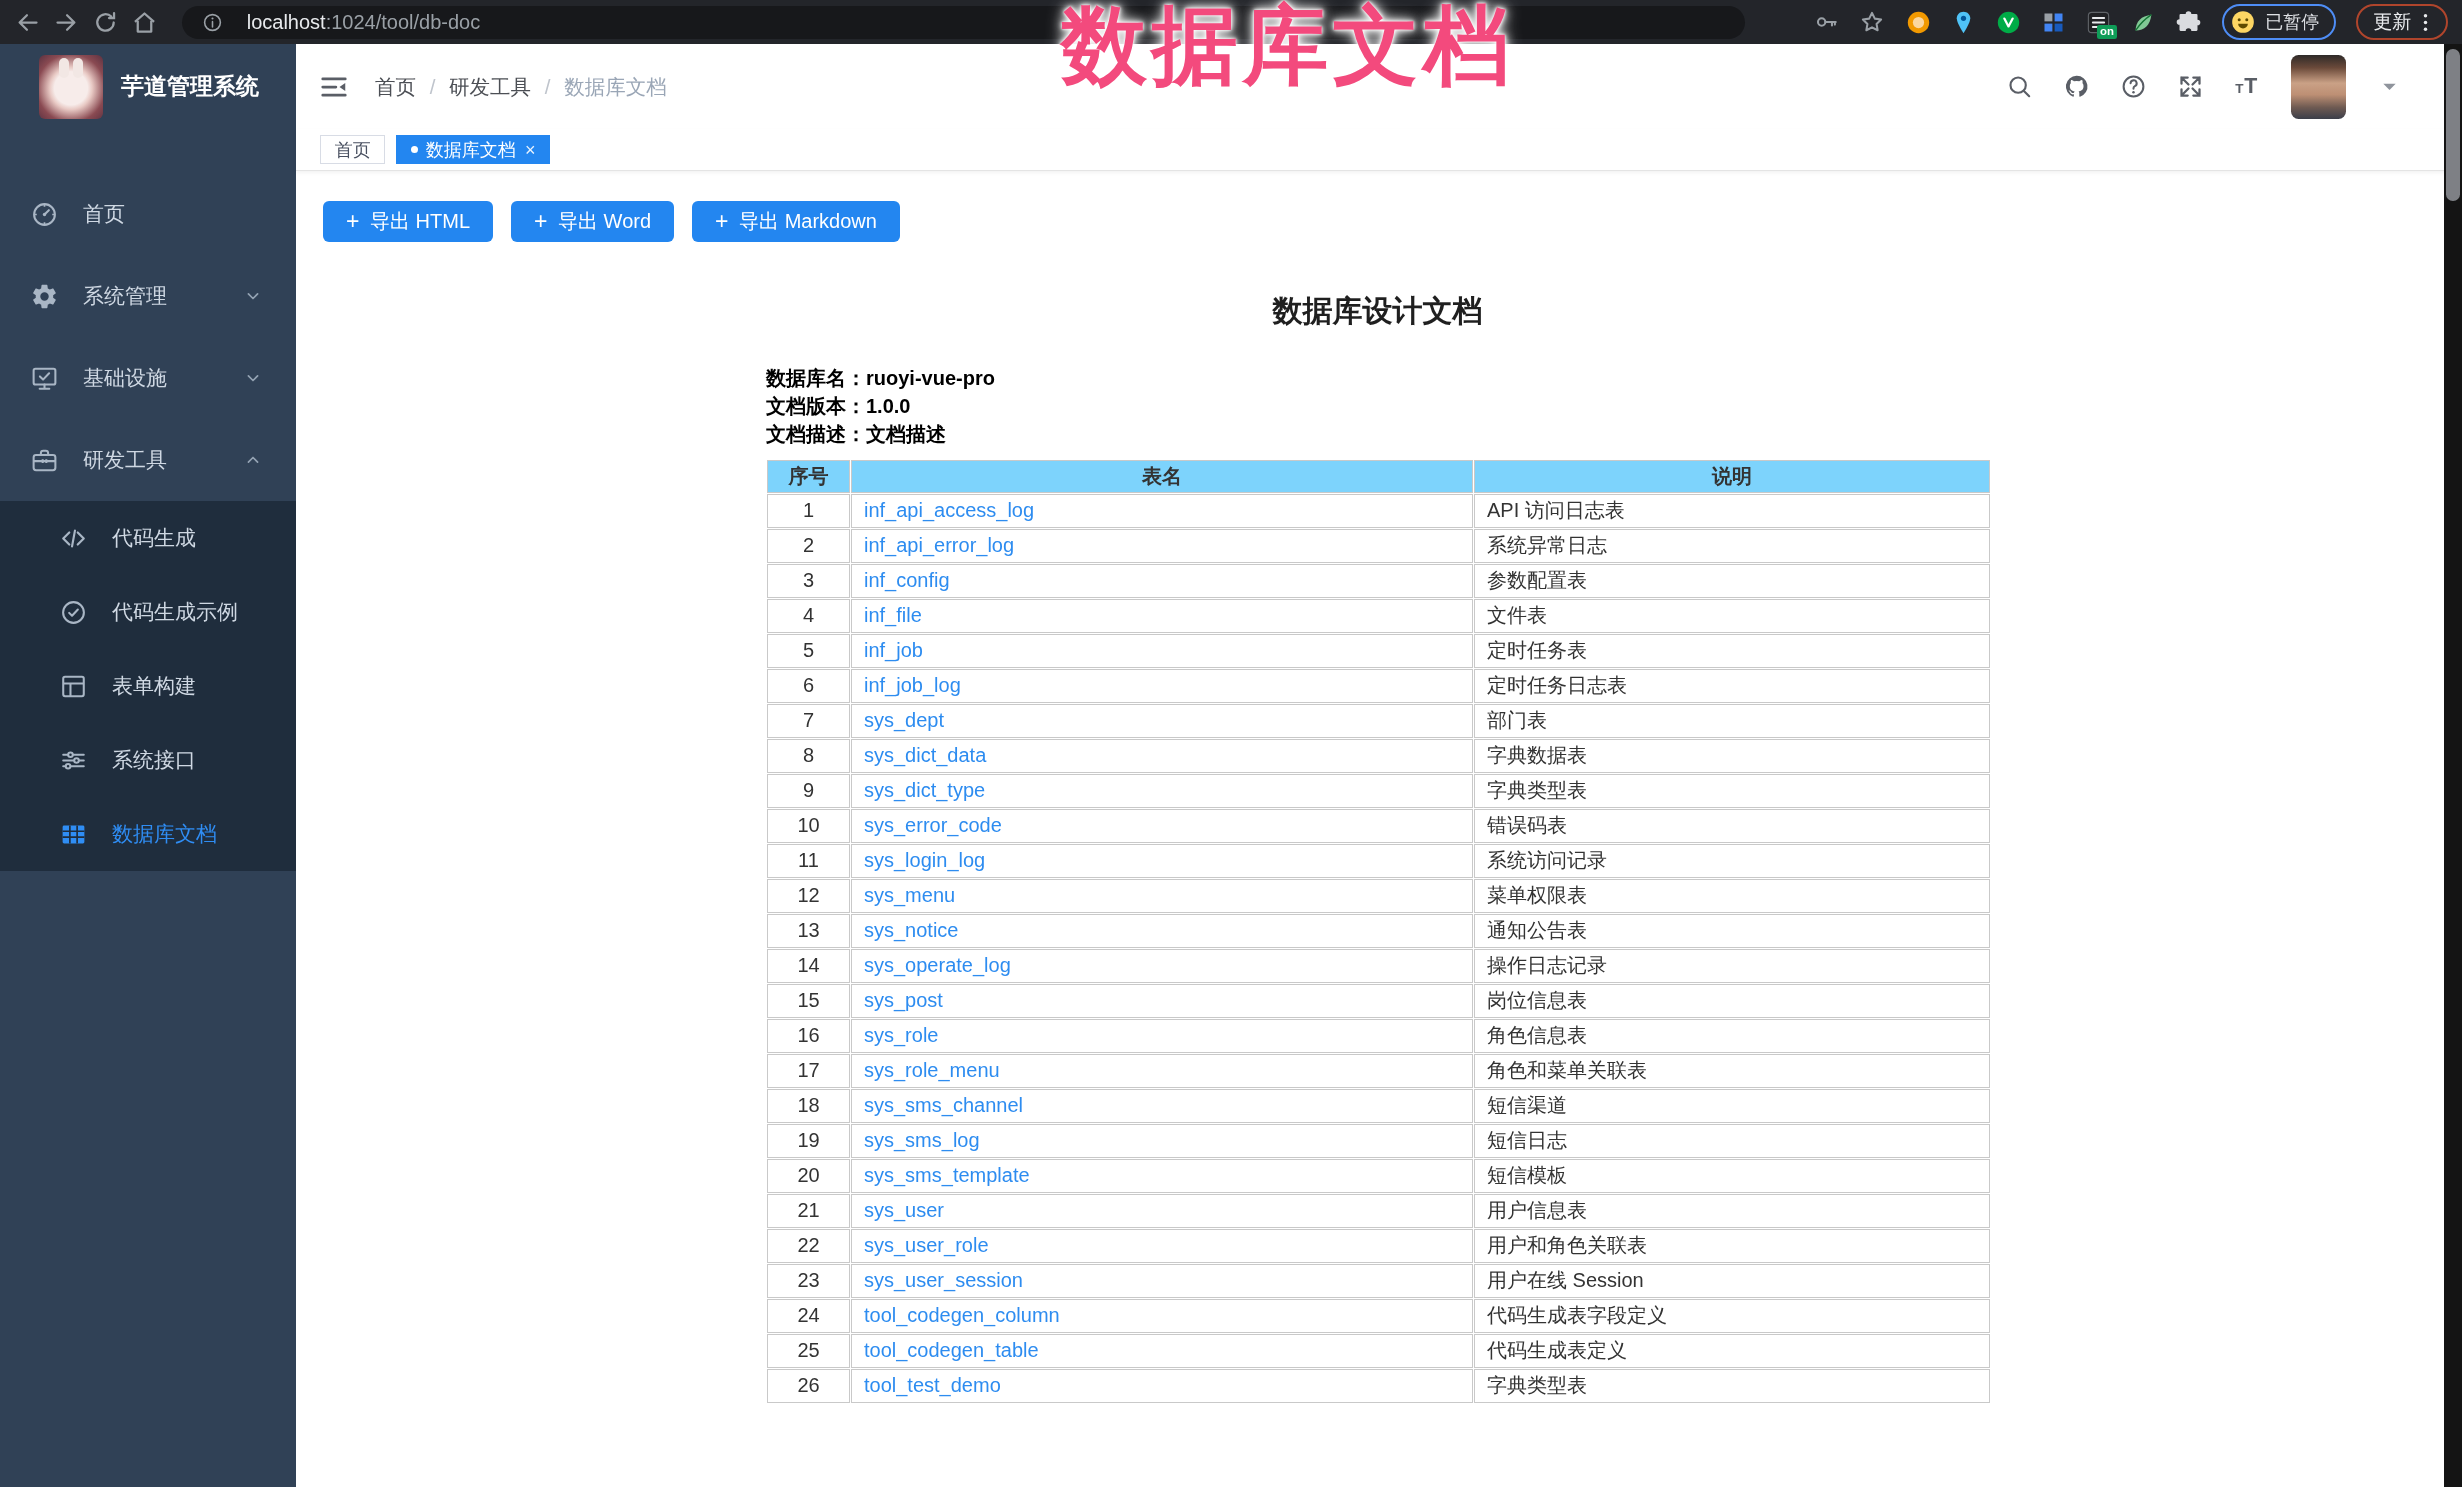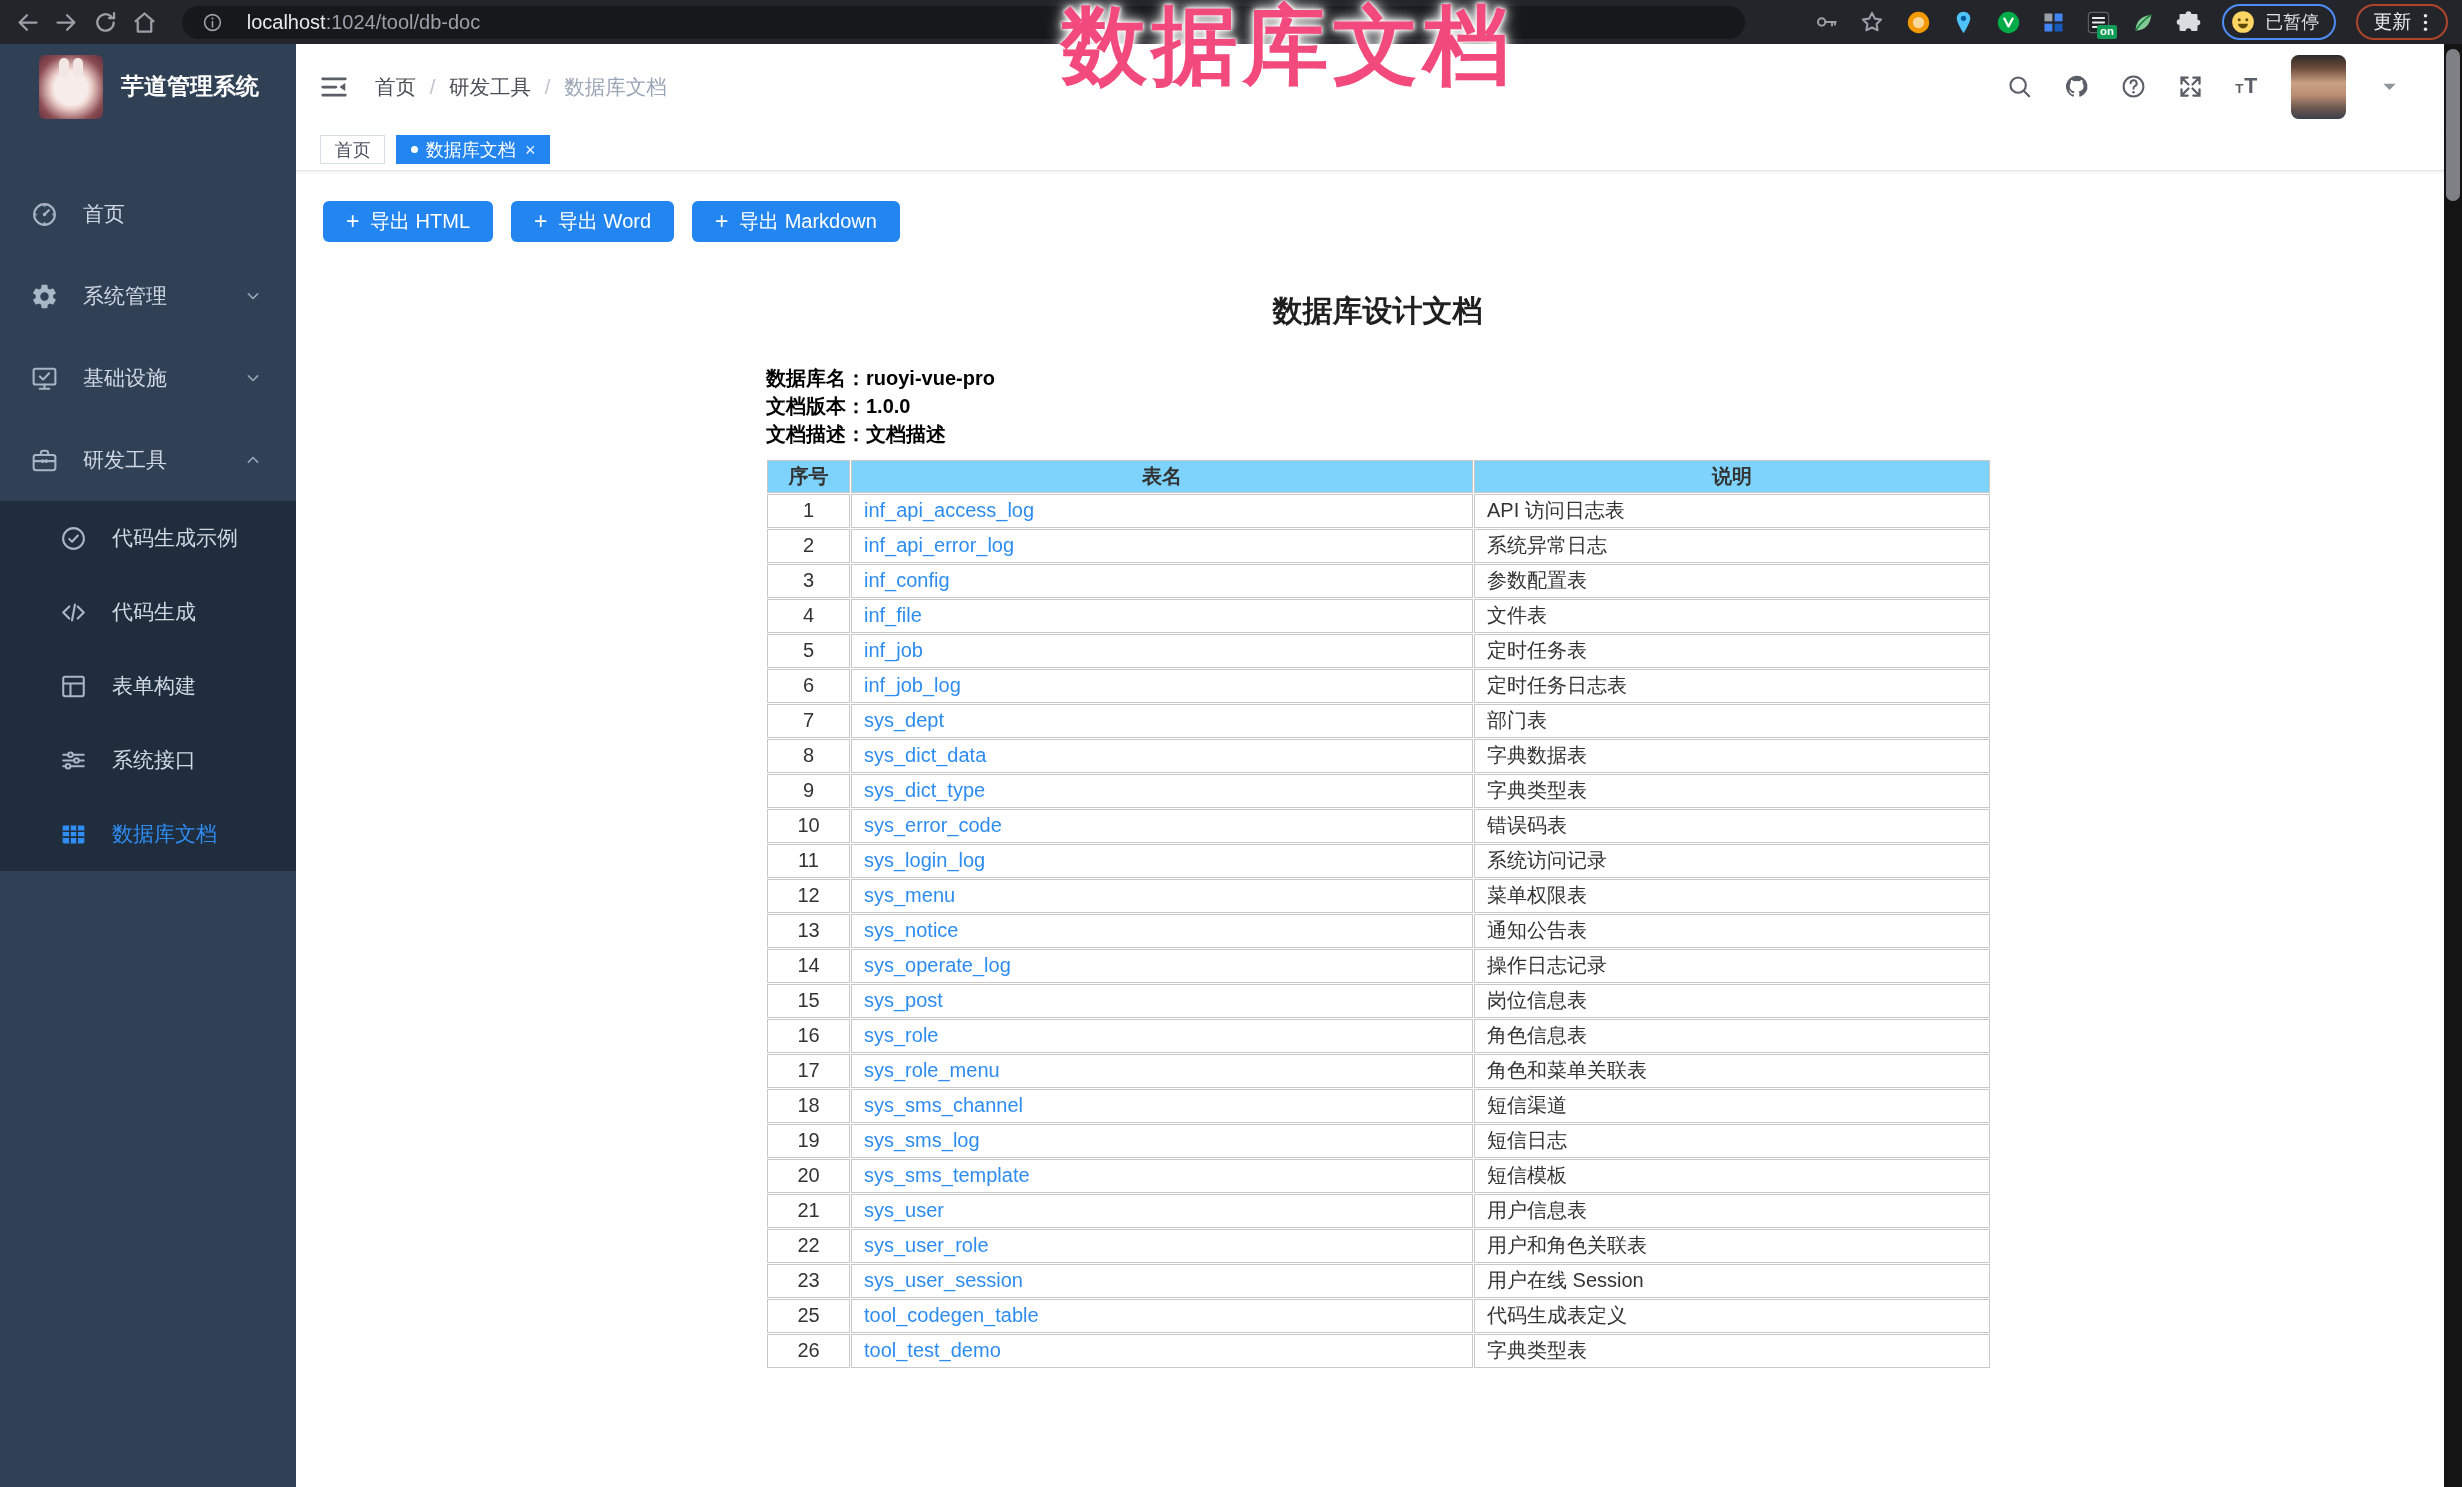--- a/index.html
+++ b/index.html
@@ -257,34 +257,34 @@
           <span class="label">研发工具</span>
           <span class="ic chev">
             <svg viewBox="0 0 24 24" fill="none" stroke="currentColor" stroke-width="2" stroke-linecap="round" stroke-linejoin="round">
               <path d="M6.5 14.5L12 9l5.5 5.5"></path>
             </svg>
           </span>
         </div>
         <div class="submenu">
           <div class="submenu-item">
             <span class="ic">
+              <svg viewBox="0 0 24 24" fill="none" stroke="currentColor" stroke-width="1.8" stroke-linecap="round" stroke-linejoin="round">
+                <path d="M8.5 7l-5 5 5 5M15.5 7l5 5-5 5M13.2 5.5l-2.4 13"></path>
+              </svg>
+            </span>
+            <span class="label">代码生成</span>
+          </div>
+          <div class="submenu-item">
+            <span class="ic">
               <svg viewBox="0 0 24 24" fill="none" stroke="currentColor" stroke-width="1.7" stroke-linecap="round" stroke-linejoin="round">
                 <circle cx="12" cy="12" r="8.6"></circle>
                 <path d="M8.4 12.3l2.4 2.4 4.8-5.2"></path>
               </svg>
             </span>
             <span class="label">代码生成示例</span>
-          </div>
-          <div class="submenu-item">
-            <span class="ic">
-              <svg viewBox="0 0 24 24" fill="none" stroke="currentColor" stroke-width="1.8" stroke-linecap="round" stroke-linejoin="round">
-                <path d="M8.5 7l-5 5 5 5M15.5 7l5 5-5 5M13.2 5.5l-2.4 13"></path>
-              </svg>
-            </span>
-            <span class="label">代码生成</span>
           </div>
           <div class="submenu-item">
             <span class="ic">
               <svg viewBox="0 0 24 24" fill="none" stroke="currentColor" stroke-width="1.7">
                 <rect x="3.5" y="4" width="17" height="16" rx="1.5"></rect>
                 <path d="M3.5 9.5h17M9.5 9.5V20"></path>
               </svg>
             </span>
             <span class="label">表单构建</span>
           </div>
@@ -525,20 +525,25 @@
                 <td class="num">22</td>
                 <td><a class="tbl-link">sys_user_role</a></td>
                 <td>用户和角色关联表</td>
               </tr>
               <tr>
                 <td class="num">23</td>
                 <td><a class="tbl-link">sys_user_session</a></td>
                 <td>用户在线 Session</td>
               </tr>
               <tr>
+                <td class="num">24</td>
+                <td><a class="tbl-link">tool_codegen_column</a></td>
+                <td>代码生成表字段定义</td>
+              </tr>
+              <tr>
                 <td class="num">25</td>
                 <td><a class="tbl-link">tool_codegen_table</a></td>
                 <td>代码生成表定义</td>
               </tr>
               <tr>
                 <td class="num">26</td>
                 <td><a class="tbl-link">tool_test_demo</a></td>
                 <td>字典类型表</td>
               </tr>
             </tbody>

